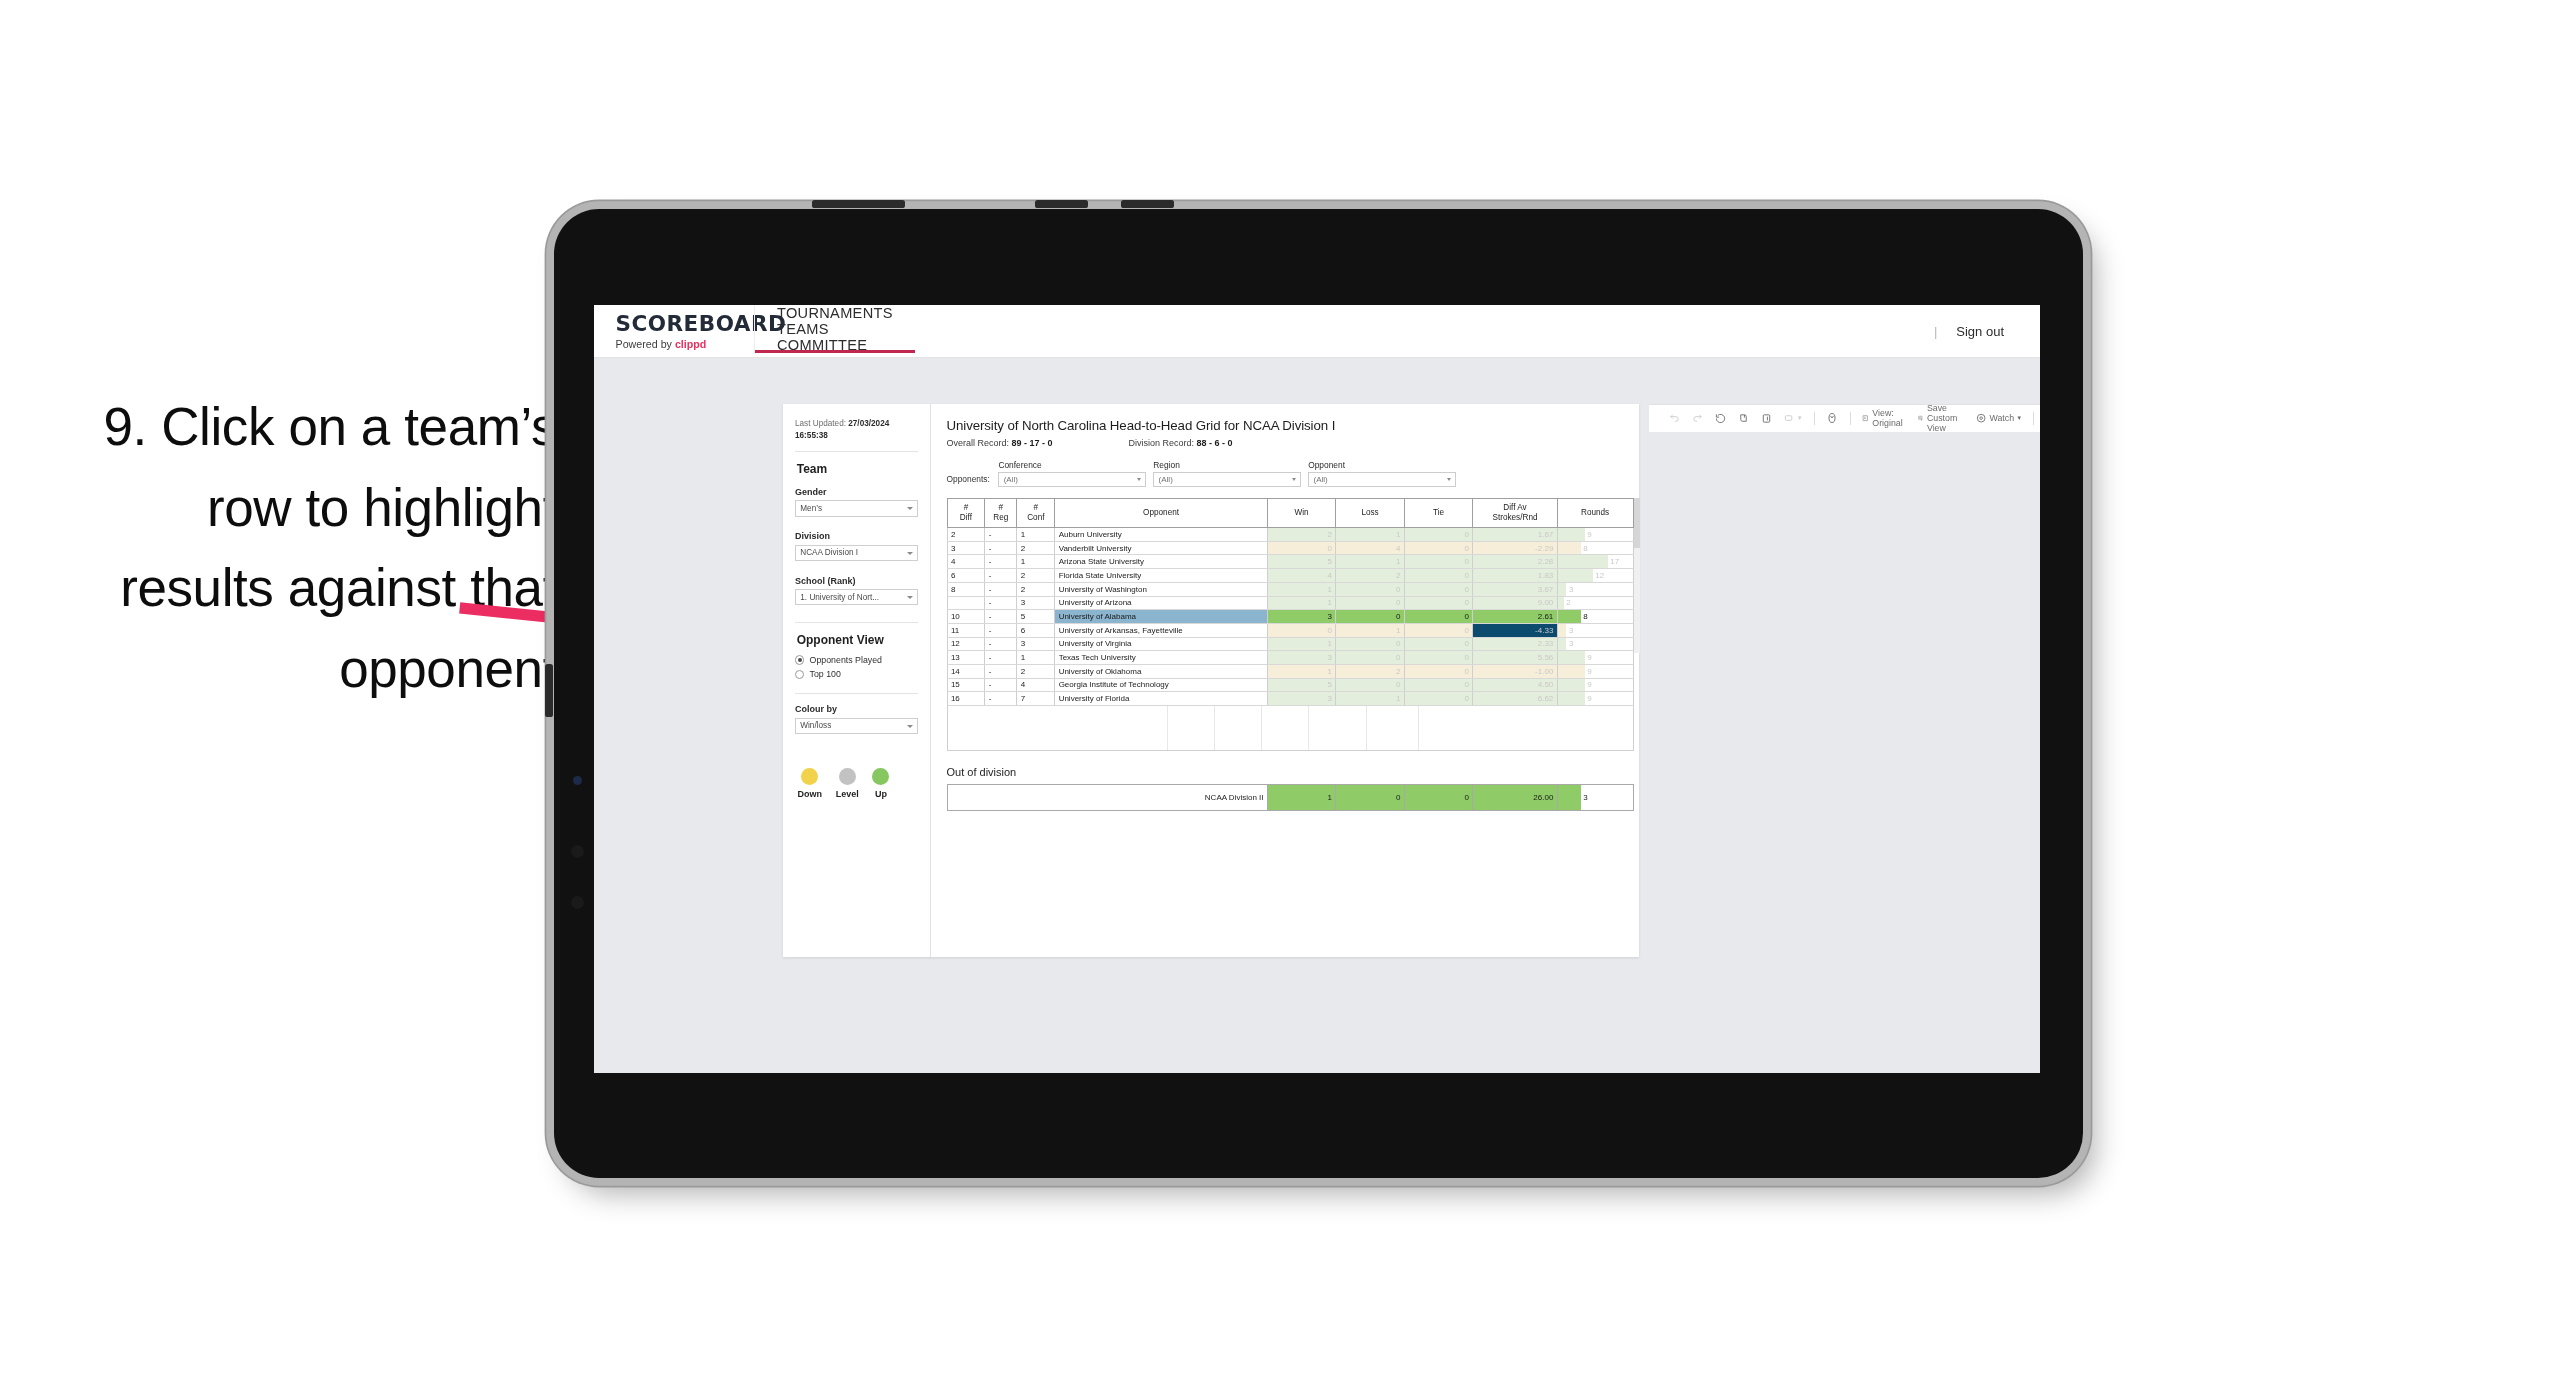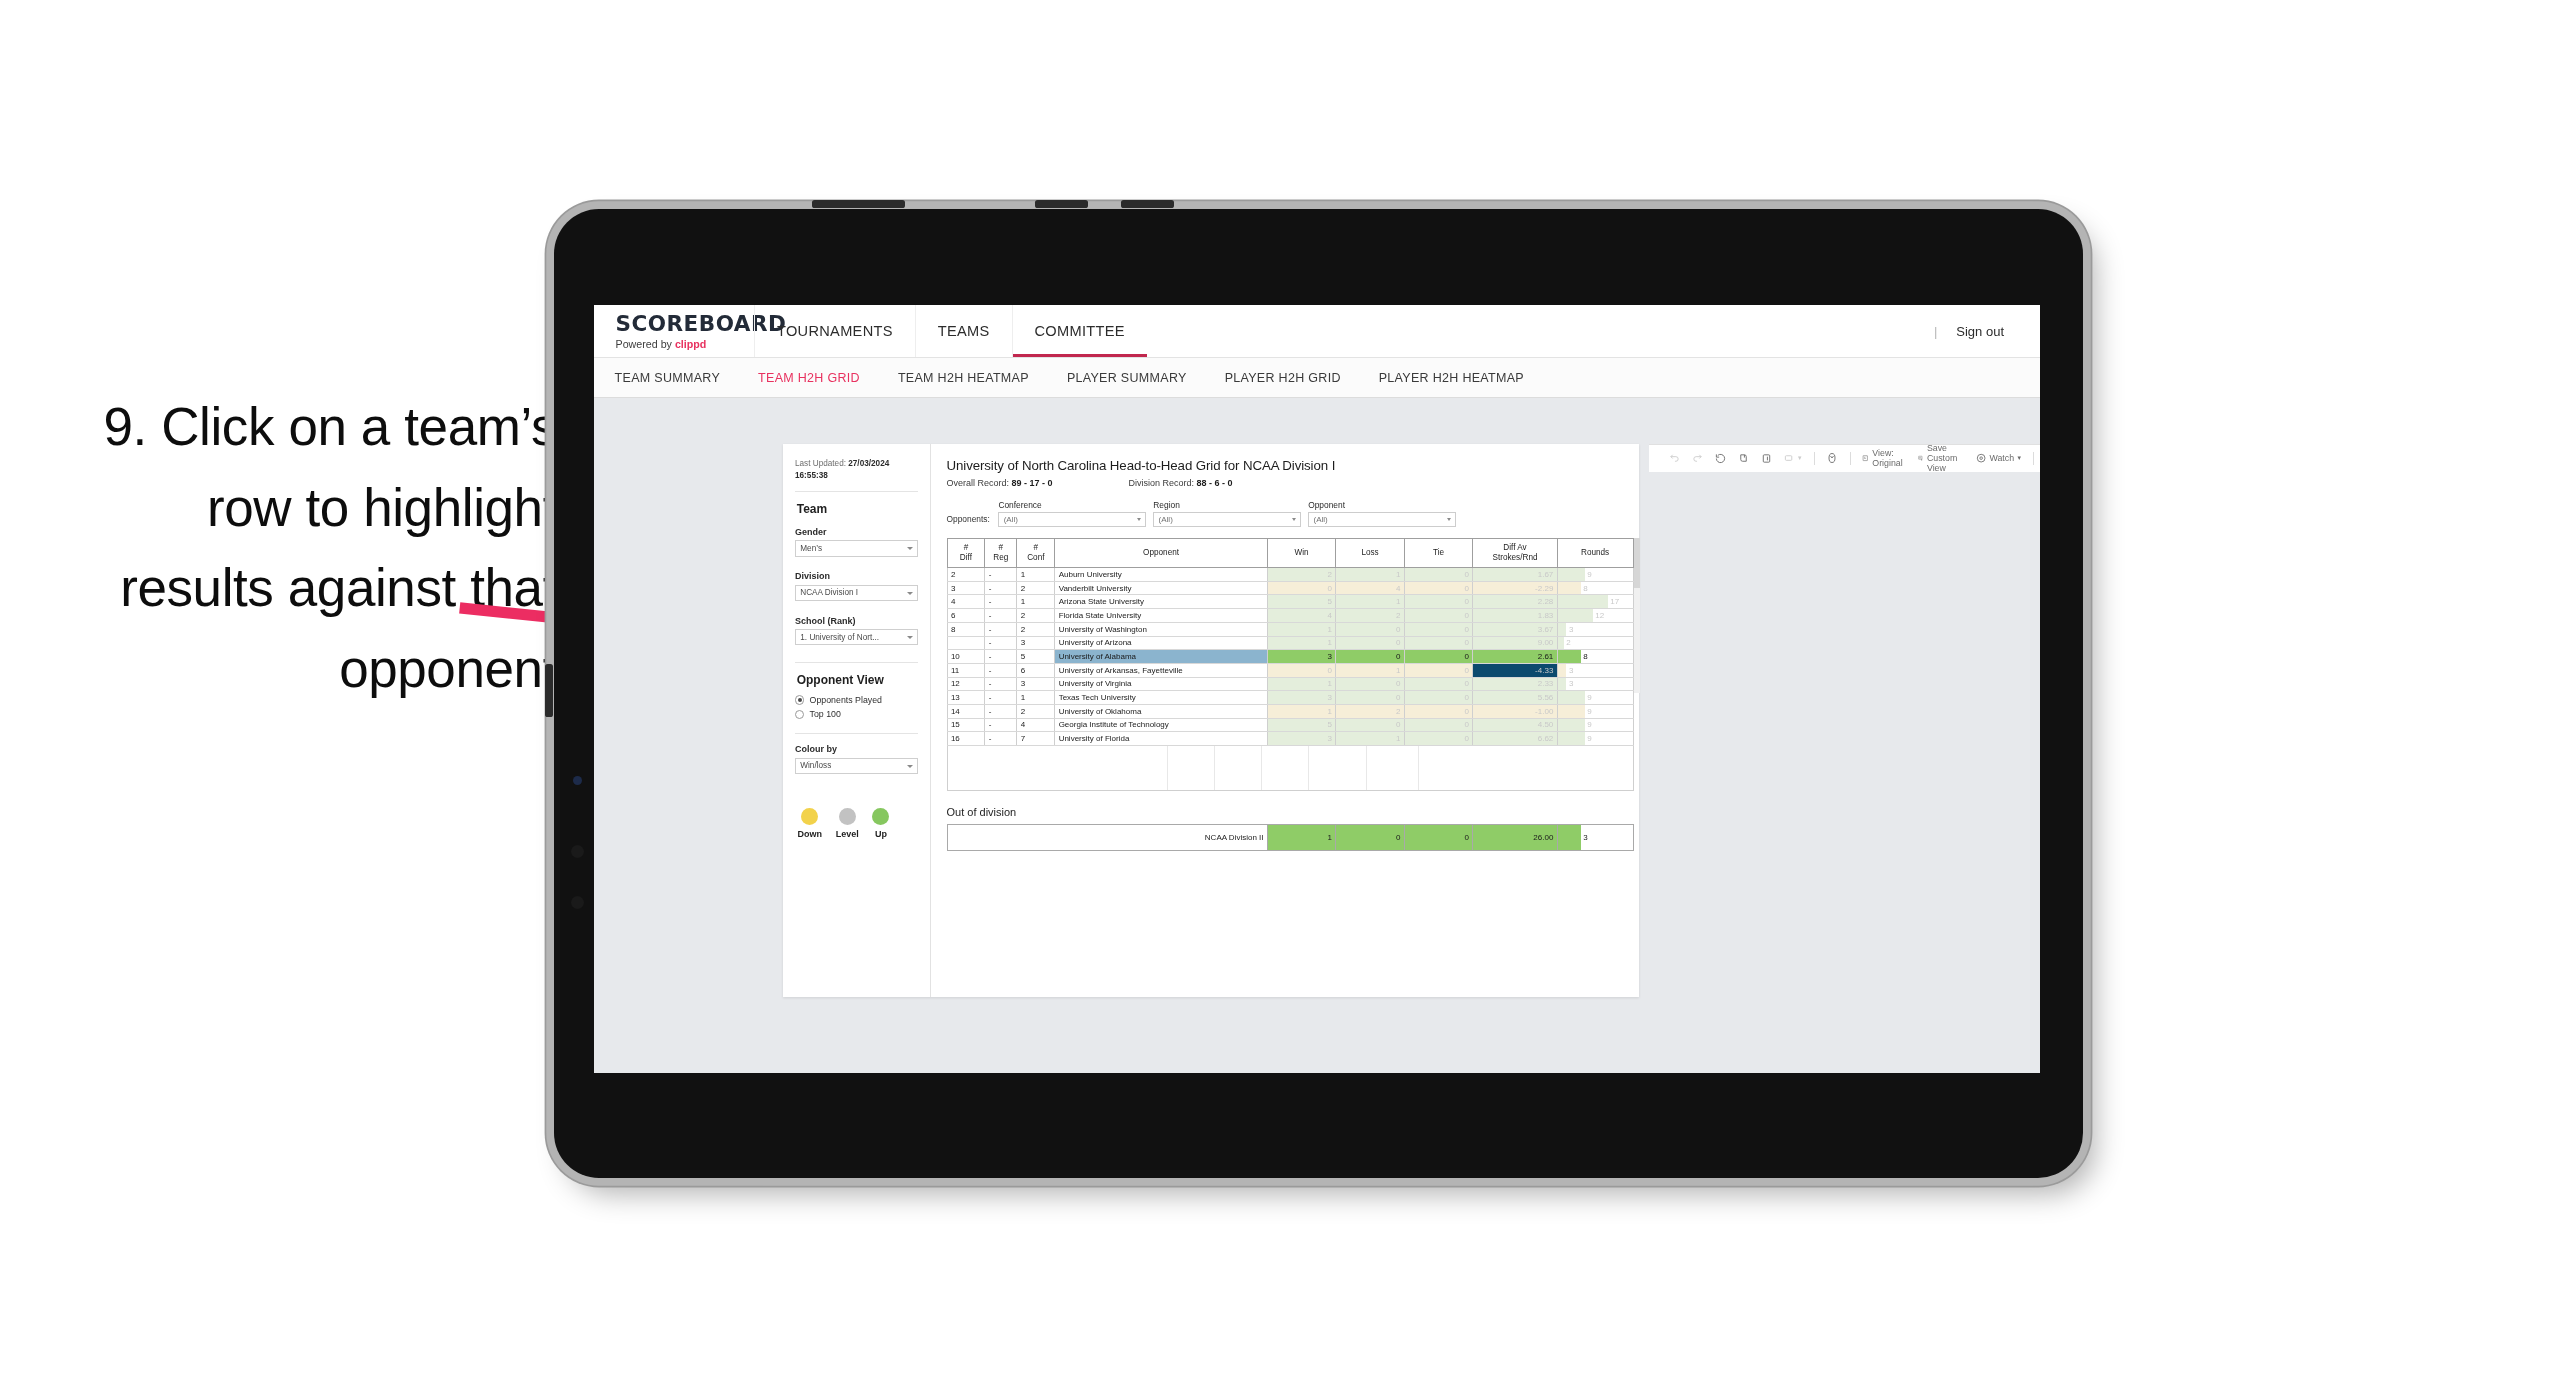--- a/index.html
+++ b/index.html
@@ -60,21 +60,21 @@
   }
   #brand { padding: 7.7px 0 0 21.5px; width: 160px; }
   #brand .bname {
     font-size: 21.5px; font-weight: 800; letter-spacing: 0.5px;
     color: #232b38; font-family: "DejaVu Sans", sans-serif;
     line-height: 1;
   }
   #brand .bsub { font-size: 10.7px; color: #3d3d3d; margin-top: 3.4px; }
   #brand .bsub b { color: #e8315f; font-weight: 700; }
 
-  .topnav { display: flex; align-items: stretch; }
+  .topnav { display: flex; align-items: stretch; flex-direction: column; }
   .topnav-item {
     padding: 0 22px; display: flex; align-items: center;
     font-size: 14.6px; color: #2c2c2c; letter-spacing: 0.3px;
     border-left: 0.9px solid #eeeeee; position: relative;
     cursor: pointer;
   }
   .topnav-item.active::after {
     content: ""; position: absolute; left: 0; right: 0; bottom: 0;
     height: 2.6px; background: #c1274e;
   }
@@ -258,28 +258,20 @@
         <div class="topnav-item">TOURNAMENTS</div>
         <div class="topnav-item">TEAMS</div>
         <div class="topnav-item active">COMMITTEE</div>
       </div>
       <div id="signout">
         <span class="divider">|</span>
         <span>Sign out</span>
       </div>
     </div>
 
-    <div id="subnav">
-      <div class="subnav-item">TEAM SUMMARY</div>
-      <div class="subnav-item active">TEAM H2H GRID</div>
-      <div class="subnav-item">TEAM H2H HEATMAP</div>
-      <div class="subnav-item">PLAYER SUMMARY</div>
-      <div class="subnav-item">PLAYER H2H GRID</div>
-      <div class="subnav-item">PLAYER H2H HEATMAP</div>
-    </div>
 
     <div id="canvas">
       <div id="dash">
         <div id="dash-body">
 
           <div id="filters">
             <div class="updated"><span>Last Updated: </span><b>27/03/2024 16:55:38</b></div>
             <div class="sep"></div>
 
             <div class="fgroup-title">Team</div>

